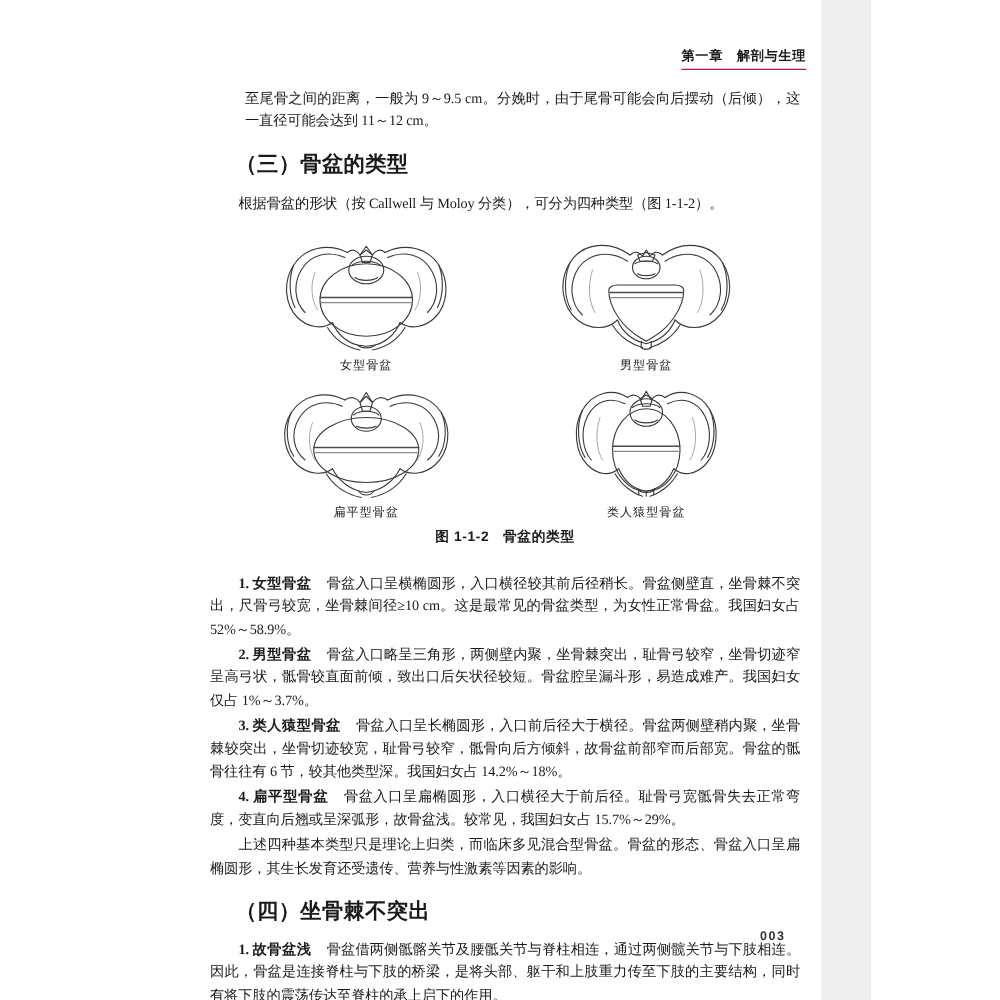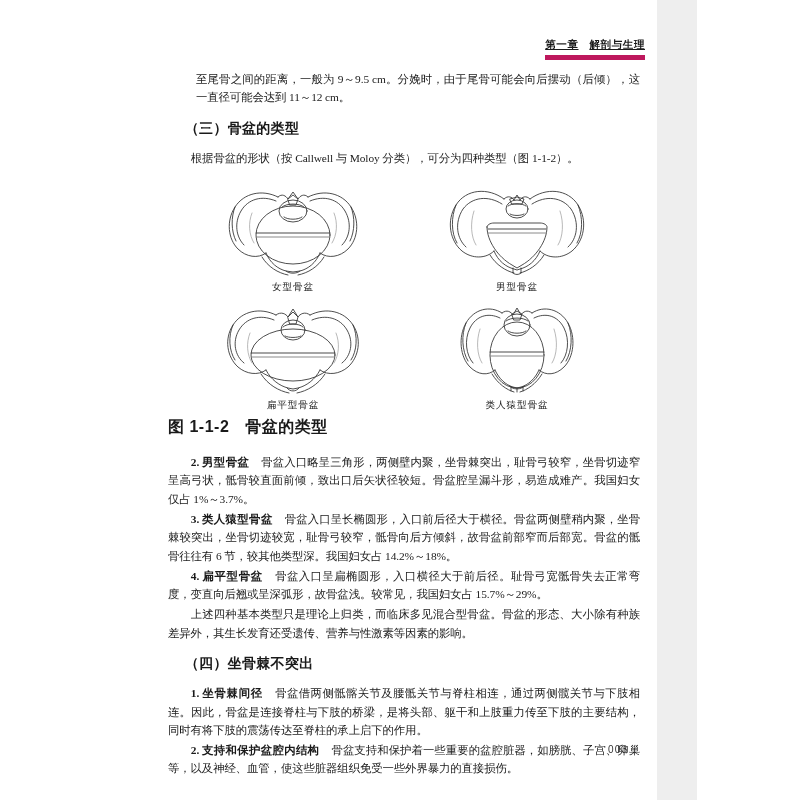--- a/index.html
+++ b/index.html
@@ -44,23 +44,22 @@
     width: 645px;
     text-align: right;
     font-family: "Liberation Sans", "DejaVu Sans", sans-serif;
     font-weight: bold;
     font-size: 10.5px;
     letter-spacing: 0.6px;
     color: #1a1a1a;
   }
   #running-header .hdr-inner {
     display: inline-block;
-    border-bottom: 5px solid #be185d;
+    border-bottom: 1px solid #be185d;
     padding-bottom: 2.5px;
-    text-decoration: underline;
   }
   #running-header .chap {
     margin-right: 11px;
   }
 
   
   #content {
     position: absolute;
     top: 70px;
     left: 168px;
@@ -74,21 +73,21 @@
     text-align: justify;
     text-justify: inter-ideograph;
     letter-spacing: -0.1px;
   }
   .indent { text-indent: 2em; }
   .noindent { text-indent: 0; margin-left: 28px; }
 
   .sec-head {
     font-family: "Liberation Sans", "DejaVu Sans", sans-serif;
     font-weight: bold;
-    font-size: 14px;
+    font-size: 17px;
     margin: 13px 0 11px 0;
     text-indent: 1.2em;
     letter-spacing: 0.3px;
   }
 
   .run-in {
     font-weight: bold;
     font-family: "Liberation Sans", "DejaVu Sans", sans-serif;
     letter-spacing: 0.2px;
   }
@@ -134,37 +133,38 @@
     font-family: "Liberation Serif", "DejaVu Serif", serif;
     letter-spacing: 0.9px;
     margin-top: 2px;
     color: #1a1a1a;
   }
   #fig-caption {
     position: absolute;
     top: 238px;
     left: 0;
     width: 472px;
-    text-align: left;
-    font-family: "Liberation Sans", "DejaVu Sans", sans-serif;
-    font-weight: bold;
-    font-size: 16px;
+    text-align: center;
+    font-family: "Liberation Sans", "DejaVu Sans", sans-serif;
+    font-weight: bold;
+    font-size: 11px;
     letter-spacing: 0.5px;
   }
   #fig-caption .cap-gap { display: inline-block; width: 1em; }
 
   
   #folio {
     position: absolute;
     left: 608px;
     top: 744px;
     font-family: "Liberation Sans", "DejaVu Sans", sans-serif;
     font-size: 10px;
     letter-spacing: 1.2px;
     color: #333333;
+    font-weight: bold;
   }
 </style>
 </head>
 <body>
 
 <div id="gray-band"></div>
 
 <div id="page">
 
   <div id="running-header">
@@ -324,32 +324,33 @@
           <div class="fig-label">类人猿型骨盆</div>
         </div>
 
       </div>
 
       <div id="fig-caption">
         <span>图 1-1-2</span><span class="cap-gap"></span><span>骨盆的类型</span>
       </div>
     </div>
 
+    <p class="indent para-gap"><span class="num">1.</span> <span class="run-in">女型骨盆</span><span class="gap"></span><span>骨盆入口呈横椭圆形，入口横径较其前后径稍长。骨盆侧壁直，坐骨棘不突出，尺骨弓较宽，坐骨棘间径≥10 cm。这是最常见的骨盆类型，为女性正常骨盆。我国妇女占 52%～58.9%。</span></p>
 
     <p class="indent para-gap"><span class="num">2.</span> <span class="run-in">男型骨盆</span><span class="gap"></span><span>骨盆入口略呈三角形，两侧壁内聚，坐骨棘突出，耻骨弓较窄，坐骨切迹窄呈高弓状，骶骨较直面前倾，致出口后矢状径较短。骨盆腔呈漏斗形，易造成难产。我国妇女仅占 1%～3.7%。</span></p>
 
     <p class="indent para-gap"><span class="num">3.</span> <span class="run-in">类人猿型骨盆</span><span class="gap"></span><span>骨盆入口呈长椭圆形，入口前后径大于横径。骨盆两侧壁稍内聚，坐骨棘较突出，坐骨切迹较宽，耻骨弓较窄，骶骨向后方倾斜，故骨盆前部窄而后部宽。骨盆的骶骨往往有 6 节，较其他类型深。我国妇女占 14.2%～18%。</span></p>
 
     <p class="indent para-gap"><span class="num">4.</span> <span class="run-in">扁平型骨盆</span><span class="gap"></span><span>骨盆入口呈扁椭圆形，入口横径大于前后径。耻骨弓宽骶骨失去正常弯度，变直向后翘或呈深弧形，故骨盆浅。较常见，我国妇女占 15.7%～29%。</span></p>
 
-    <p class="indent para-gap">上述四种基本类型只是理论上归类，而临床多见混合型骨盆。骨盆的形态、大小除有种族差异外，其生长发育还受遗传、营养与性激素等因素的影响。</p>
+    <p class="indent para-gap">上述四种基本类型只是理论上归类，而临床多见混合型骨盆。骨盆的形态、骨盆入口呈扁椭圆形，其生长发育还受遗传、营养与性激素等因素的影响。</p>
 
     <div class="sec-head">（四）坐骨棘不突出</div>
 
-    <p class="indent para-gap"><span class="num">1.</span> <span class="run-in">坐骨棘间径</span><span class="gap"></span><span>骨盆借两侧骶髂关节及腰骶关节与脊柱相连，通过两侧髋关节与下肢相连。因此，骨盆是连接脊柱与下肢的桥梁，是将头部、躯干和上肢重力传至下肢的主要结构，同时有将下肢的震荡传达至脊柱的承上启下的作用。</span></p>
+    <p class="indent para-gap"><span class="num">1.</span> <span class="run-in">故骨盆浅</span><span class="gap"></span><span>骨盆借两侧骶髂关节及腰骶关节与脊柱相连，通过两侧髋关节与下肢相连。因此，骨盆是连接脊柱与下肢的桥梁，是将头部、躯干和上肢重力传至下肢的主要结构，同时有将下肢的震荡传达至脊柱的承上启下的作用。</span></p>
 
     <p class="indent para-gap"><span class="num">2.</span> <span class="run-in">支持和保护盆腔内结构</span><span class="gap"></span><span>骨盆支持和保护着一些重要的盆腔脏器，如膀胱、子宫、卵巢等，以及神经、血管，使这些脏器组织免受一些外界暴力的直接损伤。</span></p>
 
   </div>
 
   <div id="folio">003</div>
 
 </div>
 
 </body></html>

